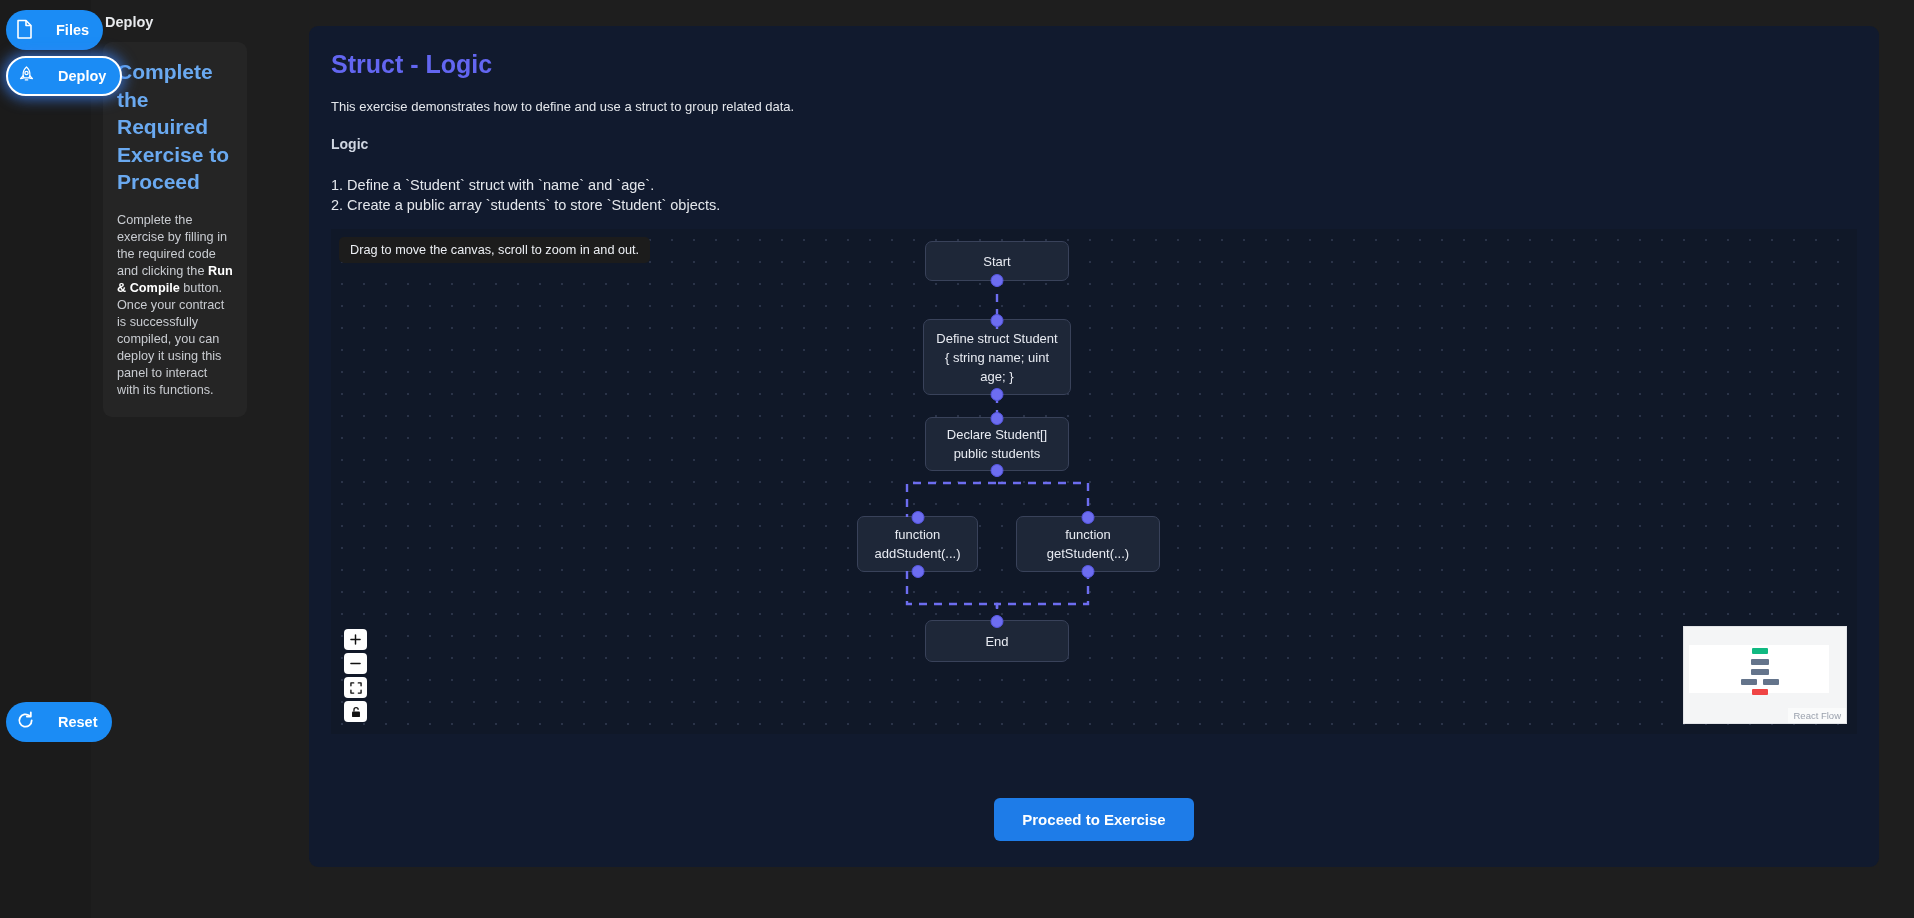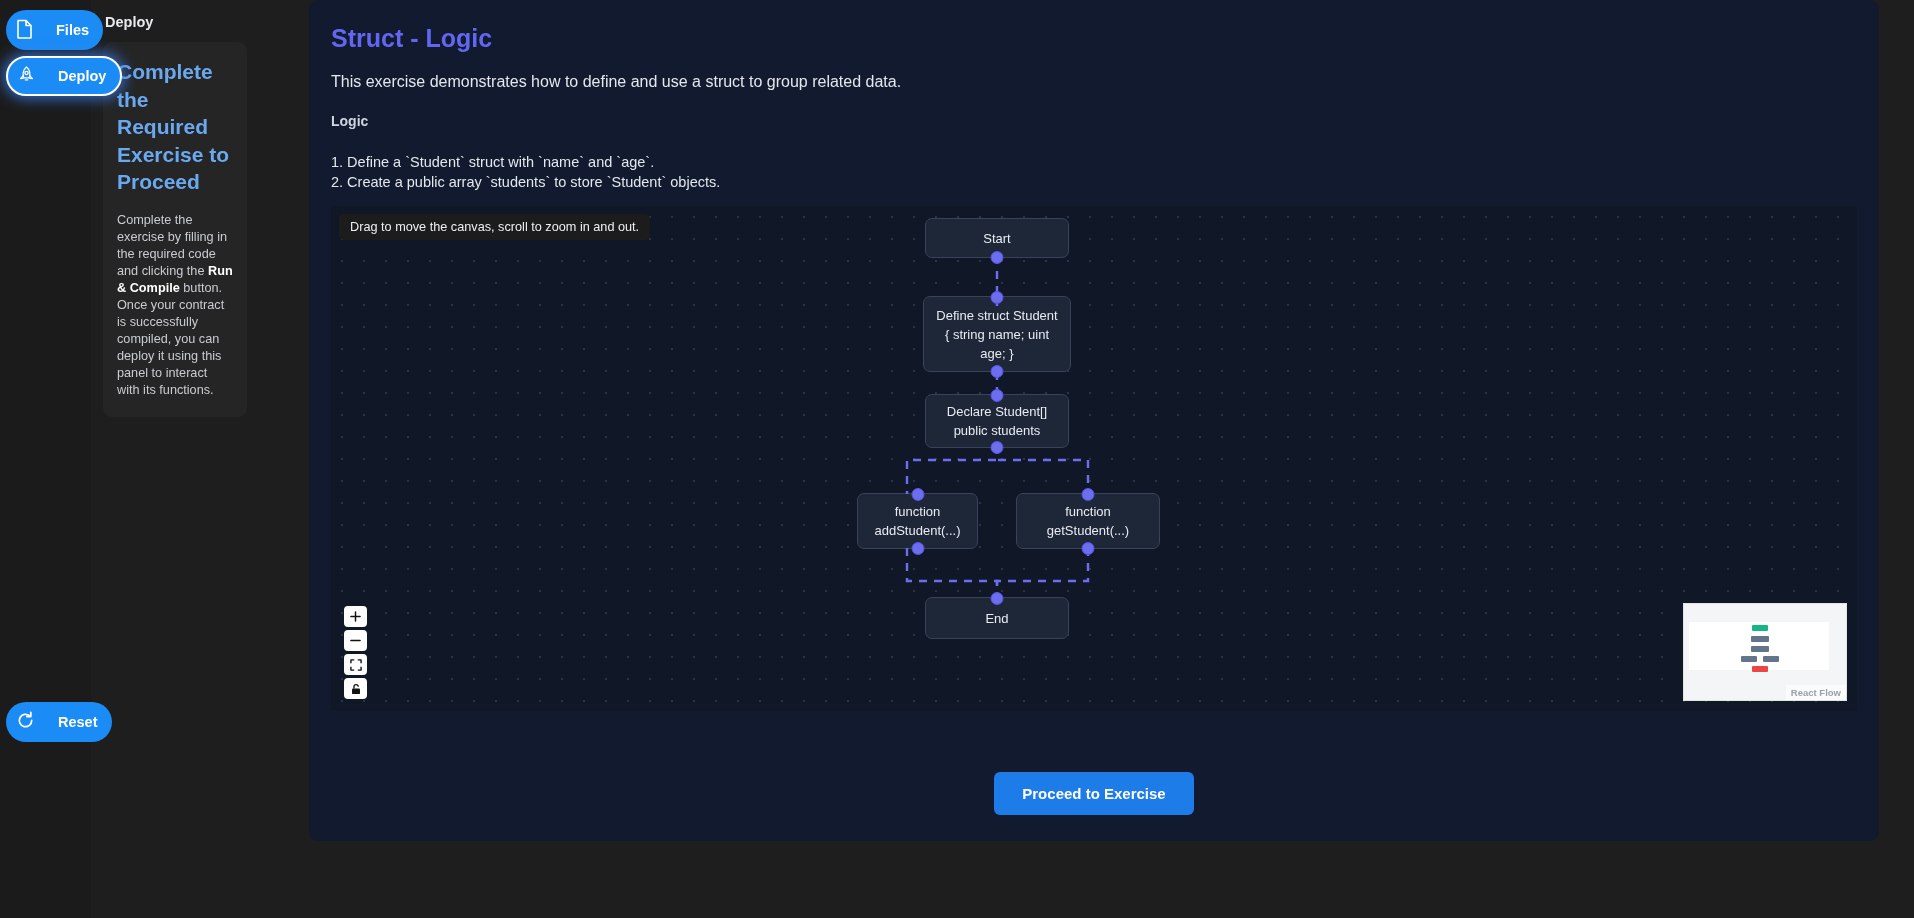--- a/index.html
+++ b/index.html
@@ -52,34 +52,34 @@
     color: #6aa9f0; margin-bottom: 16px;
   }
   .panel-body {
     font-size: 12.7px; line-height: 17px; color: #c9ccd1;
   }
   .panel-body b { color: #ffffff; font-weight: 700; }
 
   
   .main {
     flex: 1; height: 918px; position: relative;
-    background: #1e1e1e; padding: 0 20px 0 12px;
+    background: #1e1e1e; padding: 26px 20px 0 12px;
   }
   .content {
     position: relative;
     width: 1570px; height: 841px;
     background: #111a2e; border-radius: 9px;
     padding: 24px 0 0 0; overflow: hidden;
   }
   .content-title {
     font-size: 25px; font-weight: 700; color: #6366f1;
     padding: 0 22px; margin-bottom: 20px;
   }
   .content-desc {
-    font-size: 16px; color: #e4e7ec; padding: 0 22px; margin-bottom: 22px; margin-top: 12px;
+    font-size: 13px; color: #e4e7ec; padding: 0 22px; margin-bottom: 22px; margin-top: 12px;
   }
   .logic-label {
     font-size: 14px; font-weight: 700; color: #cfd5e1;
     padding: 0 22px; margin-bottom: 23px;
   }
   .logic-list { padding: 0 22px; }
   .logic-item {
     font-size: 14.5px; line-height: 20px; color: #e4e7ec;
   }
 
@@ -137,21 +137,21 @@
   }
   .minimap-inner {
     position: absolute; left: 5px; top: 18px;
     width: 140px; height: 48px; background: #ffffff;
   }
   .mm-node { position: absolute; height: 6px; border-radius: 1px; }
 
   .rf-attr {
     position: absolute; right: 0; bottom: 0;
     background: rgba(255,255,255,.55); color: #9aa1ad;
-    font-size: 9.5px; font-weight: 700; padding: 2px 5px;
+    font-size: 9.5px; font-weight: 400; padding: 2px 5px;
   }
 
   
   .proceed-wrap {
     position: absolute; left: 0; right: 0; bottom: 26px;
     display: flex; justify-content: center;
   }
   .proceed-btn {
     background: #1e7ce8; color: #ffffff; font-size: 15px;
     font-weight: 700; border: none; border-radius: 6px;

